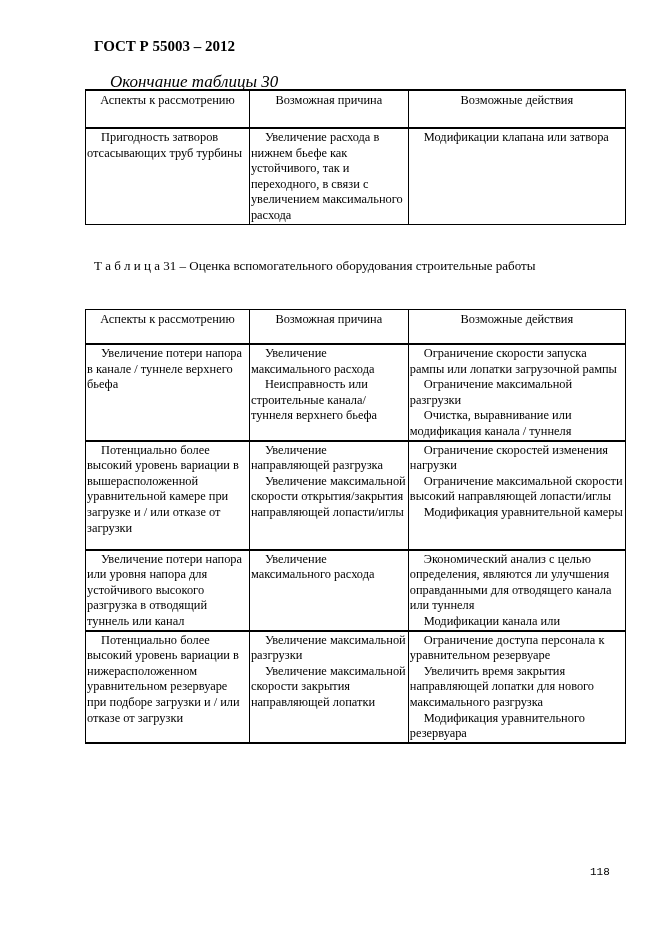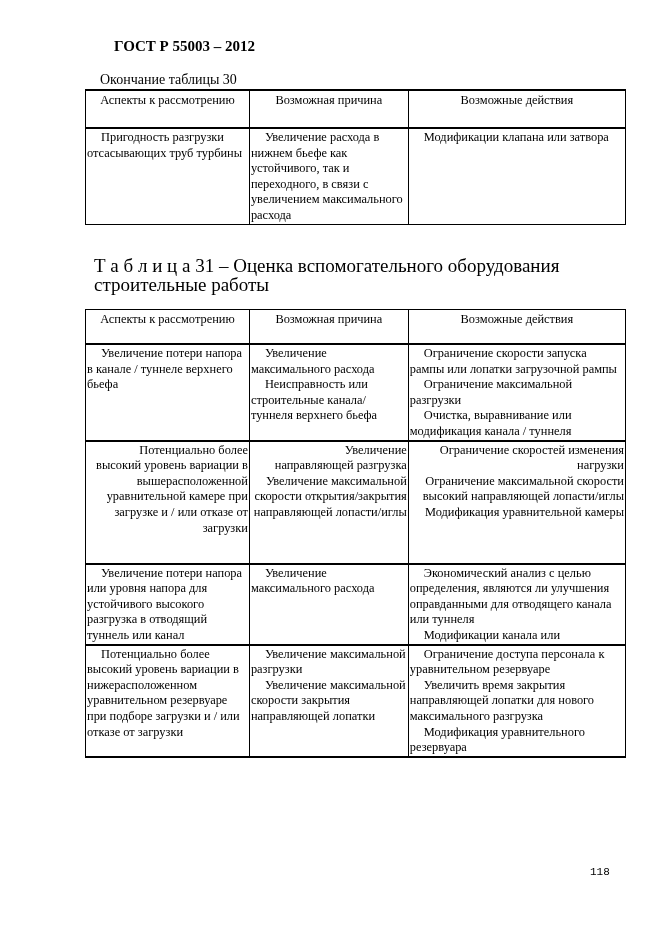--- a/index.html
+++ b/index.html
@@ -1,20 +1,20 @@
 <!DOCTYPE html>
 <html><head>
 <meta charset="utf-8">
 <style>
   html, body { margin:0; padding:0; background:#ffffff; }
   body { width:661px; height:935px; position:relative; overflow:hidden;
          font-family:"Liberation Serif", "DejaVu Serif", serif; color:#000; }
-  .doc-header { position:absolute; left:94px; top:38px; font-weight:bold; font-size:15px;margin-left:20px; }
-  .cont-caption { position:absolute; left:100px; top:72px; font-size:14px; }
-  .table-caption { position:absolute; left:94px; top:256px; width:520px; font-size:19px; line-height:19px; }
+  .doc-header { position:absolute; left:94px; top:38px; font-weight:bold; font-size:15px; }
+  .cont-caption { position:absolute; left:110px; top:72px; font-style:italic; font-size:17px; }
+  .table-caption { position:absolute; left:94px; top:256px; width:520px; font-size:13px; line-height:19px; }
   table { position:absolute; border-collapse:collapse; table-layout:fixed; font-size:12.4px; line-height:15.6px;padding-left:20px; }
   td { border:1px solid #000; vertical-align:top; padding:1px 1px 0 1px; }
   .hdr td { text-align:center; height:34px; padding-top:2px; }
   .cell-line { display:block; }
   .indent { text-indent:14px; }
   #t30 { left:85px; top:89px; width:541px; border-top:2px solid #000; }
   #t30 tr.hdr td { border-bottom:2px solid #000; }
   #t31 { left:85px; top:309px; width:541px; }
   #t31 tr.hdr td { border-bottom:2px solid #000; height:31px; }
   #t31 tr.row td { border-bottom:2px solid #000; }
@@ -34,21 +34,21 @@
       <col class="col3">
     </colgroup>
   <tbody>
       <tr class="hdr">
     <td>Аспекты к рассмотрению</td>
     <td>Возможная причина</td>
     <td>Возможные действия</td>
   </tr>
   <tr style="height:93px;">
     <td>
-          <span class="cell-line indent">Пригодность разгрузки отсасывающих труб турбины</span>
+          <span class="cell-line indent">Пригодность затворов отсасывающих труб турбины</span>
         </td>
     <td>
           <span class="cell-line indent">Увеличение расхода в нижнем бьефе как устойчивого, так и переходного, в связи с увеличением максимального расхода</span>
         </td>
     <td>
           <span class="cell-line indent">Модификации клапана или затвора</span>
         </td>
   </tr>
 </tbody>
   </table>
@@ -74,21 +74,21 @@
     <td>
       <span class="cell-line indent">Увеличение максимального расхода</span>
       <span class="cell-line indent">Неисправность или строительные канала/туннеля верхнего бьефа</span>
     </td>
     <td>
       <span class="cell-line indent">Ограничение скорости запуска рампы или лопатки загрузочной рампы</span>
       <span class="cell-line indent">Ограничение максимальной разгрузки</span>
       <span class="cell-line indent">Очистка, выравнивание или модификация канала / туннеля</span>
     </td>
   </tr>
-  <tr class="row" style="height:123px;text-align:right;">
+  <tr class="row" style="height:109px;">
     <td>
           <span class="cell-line indent">Потенциально более высокий уровень вариации в вышерасположенной уравнительной камере при загрузке и / или отказе от загрузки</span>
         </td>
     <td>
       <span class="cell-line indent">Увеличение направляющей разгрузка</span>
       <span class="cell-line indent">Увеличение максимальной скорости открытия/закрытия направляющей лопасти/иглы</span>
     </td>
     <td>
       <span class="cell-line indent">Ограничение скоростей изменения нагрузки</span>
       <span class="cell-line indent">Ограничение максимальной скорости высокий направляющей лопасти/иглы</span>

